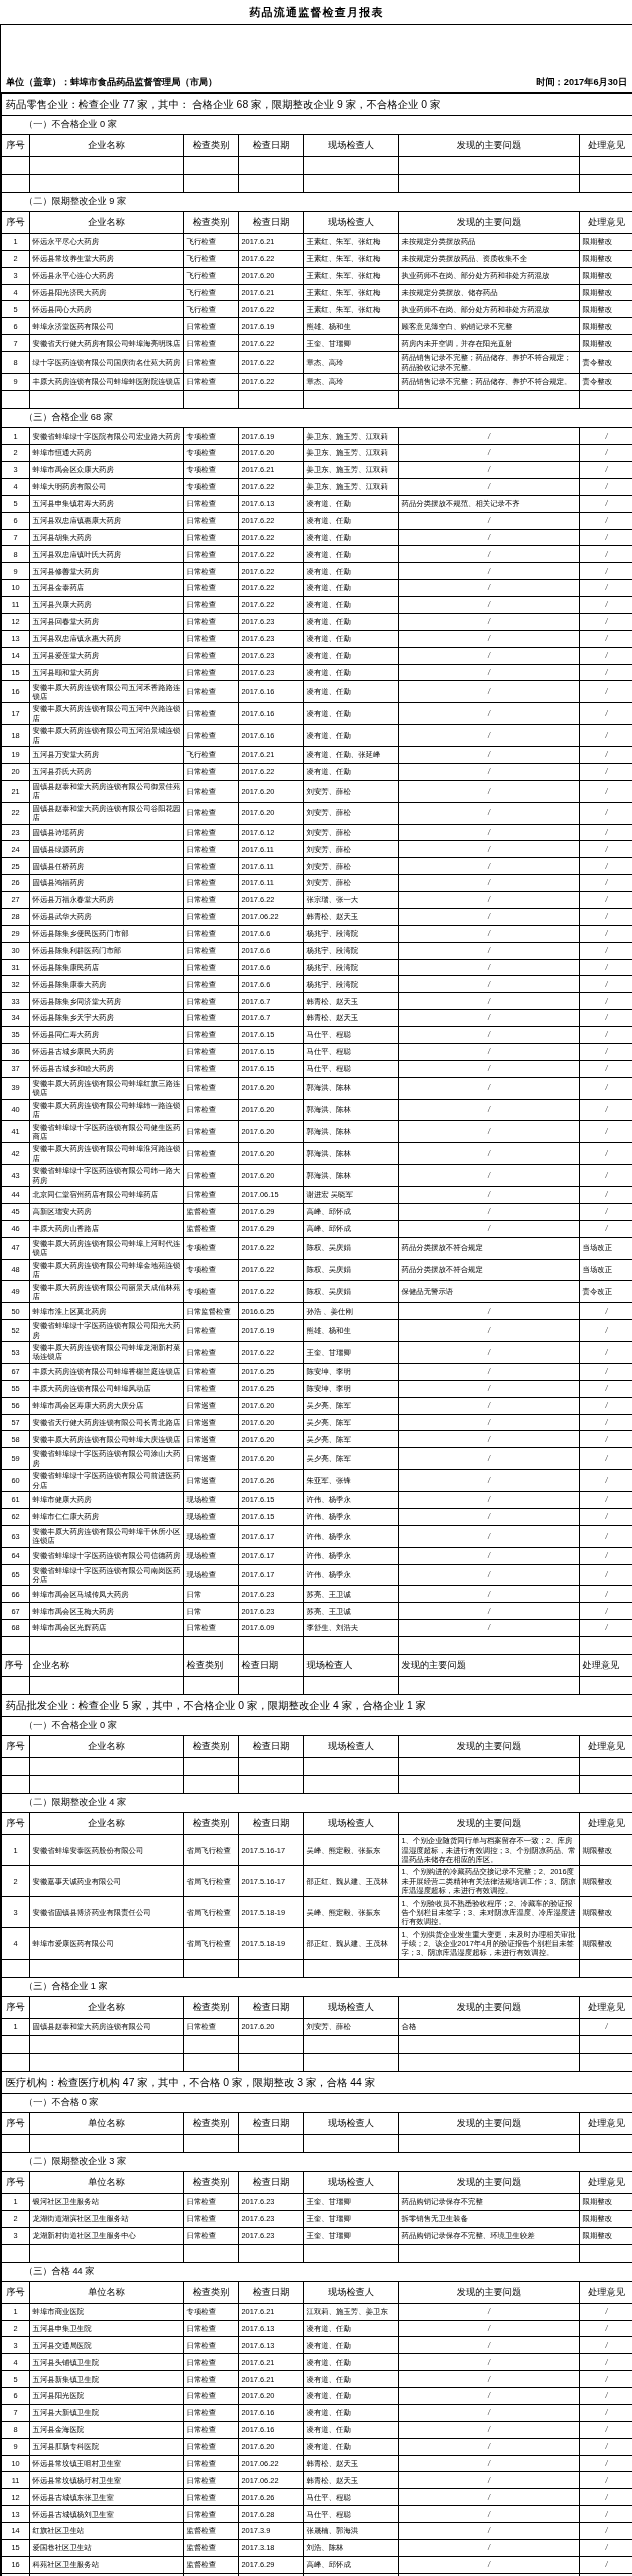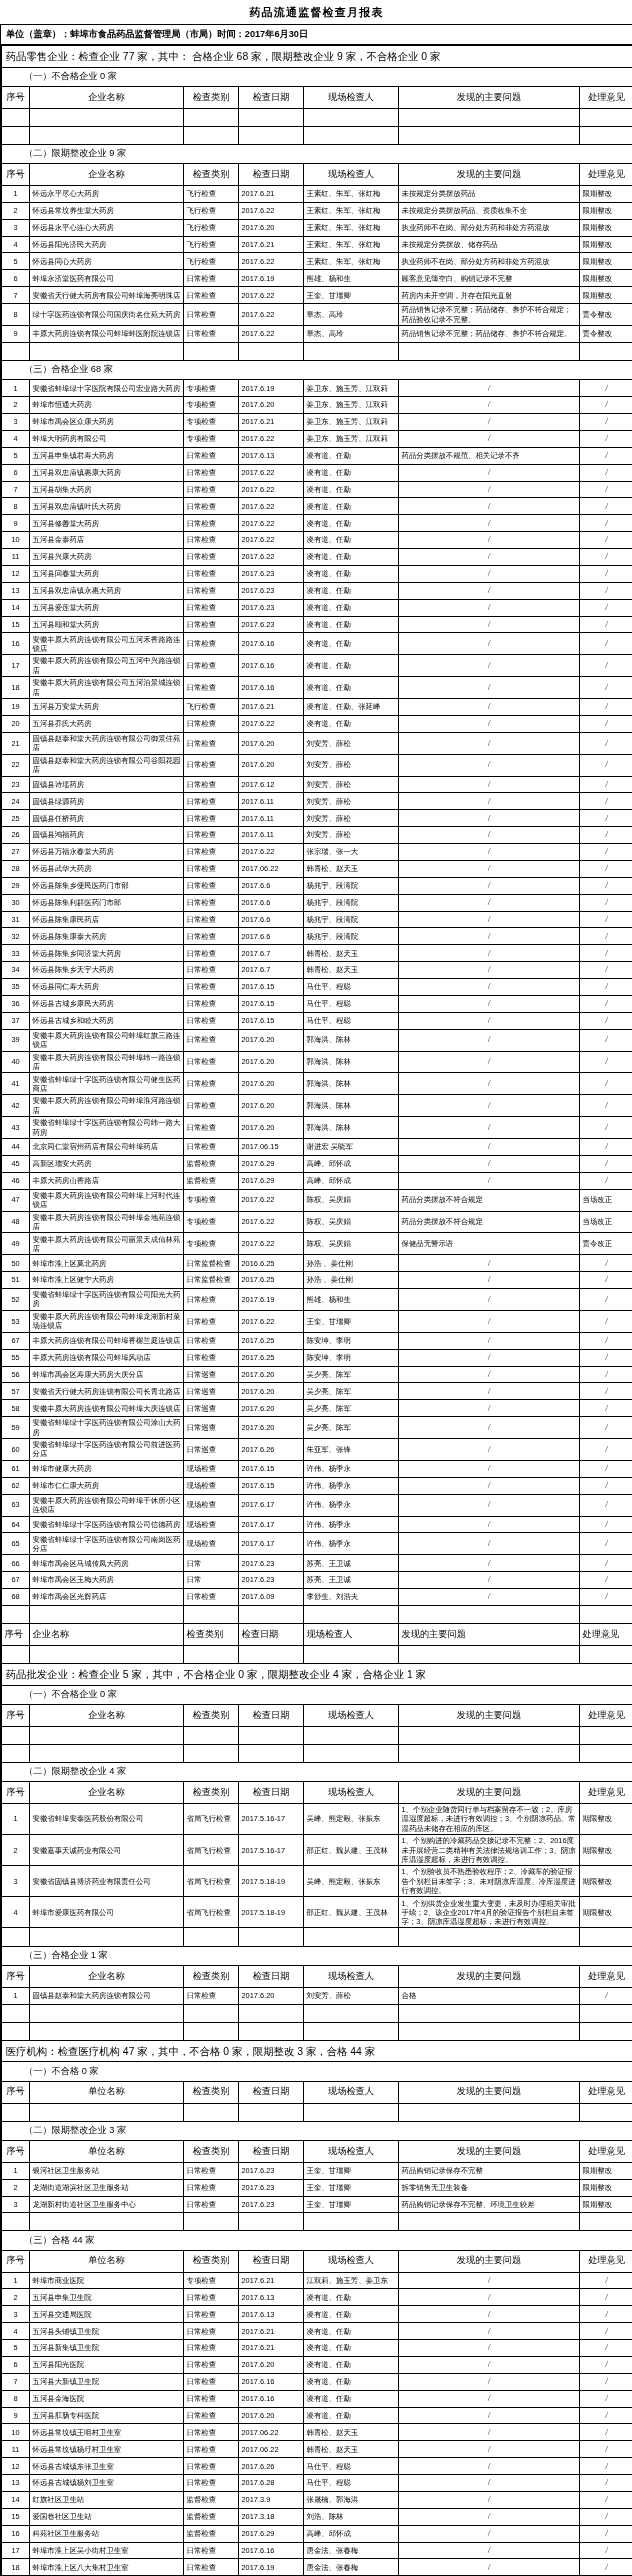--- a/index.html
+++ b/index.html
@@ -1,20 +1,20 @@
 <!DOCTYPE html>
 <html lang="zh" style="font-size:9.8px"><head>
 <meta charset="utf-8">
 <style>
   html,body{margin:0;padding:0;background:#fff;}
   body{font-family:"Liberation Sans","DejaVu Sans",sans-serif;color:#000;width:633px;}
   .page{width:633px;}
   .title{font-size:11px;font-weight:bold;text-align:center;padding:4.9px 0 3.7px 0;letter-spacing:1.2px;}
   .frame{border:0.6px solid #000;border-bottom:none;}
-  .meta{display:flex;font-size:9.2px;font-weight:bold;padding:3.1px 4.9px;border-bottom:0.6px solid #000;}
+  .meta{display:flex;justify-content:space-between;font-size:9.2px;font-weight:bold;padding:3.1px 4.9px;border-bottom:0.6px solid #000;margin-top:48px;}
   table{border-collapse:collapse;width:100%;table-layout:fixed;}
   td{border:0.6px solid #000;padding:1.2px 2.5px;font-size:7.4px;vertical-align:middle;word-break:break-all;line-height:1.25;}
   tr.data td{height:13.5px;}
   tr.empty td{height:14.7px;}
   tr.head td{font-size:9.2px;text-align:center;height:18.4px;}
   tr.head.left td{text-align:left;}
   td.banner{font-size:10.4px;font-weight:normal;text-align:left;height:18.4px;padding-left:3.7px;border-left:0.6px solid #000;border-right:0.6px solid #000;}
   td.sub{font-size:9.2px;text-align:left;height:16px;padding-left:22px;}
   td.c-seq{text-align:center;}
   td.c-name{text-align:left;}
@@ -616,29 +616,20 @@
           <tr class="data">
             <td class="c-seq">50</td>
             <td class="c-name">蚌埠市淮上区莫北药房</td>
             <td class="left">日常监督检查</td>
             <td class="left">2016.6.25</td>
             <td class="left">孙浩 、姜仕刚</td>
             <td class="slash">/</td>
             <td class="slash">/</td>
           </tr>
           <tr class="data">
-            <td class="c-seq">51</td>
-            <td class="c-name">蚌埠市淮上区健宁大药房</td>
-            <td class="left">日常监督检查</td>
-            <td class="left">2017.6.25</td>
-            <td class="left">孙浩 、姜仕刚</td>
-            <td class="slash">/</td>
-            <td class="slash">/</td>
-          </tr>
-          <tr class="data">
             <td class="c-seq">52</td>
             <td class="c-name">安徽省蚌埠绿十字医药连锁有限公司阳光大药房</td>
             <td class="left">日常检查</td>
             <td class="left">2017.6.19</td>
             <td class="left">熊雄、杨和生</td>
             <td class="slash">/</td>
             <td class="slash">/</td>
           </tr>
           <tr class="data">
             <td class="c-seq">53</td>

